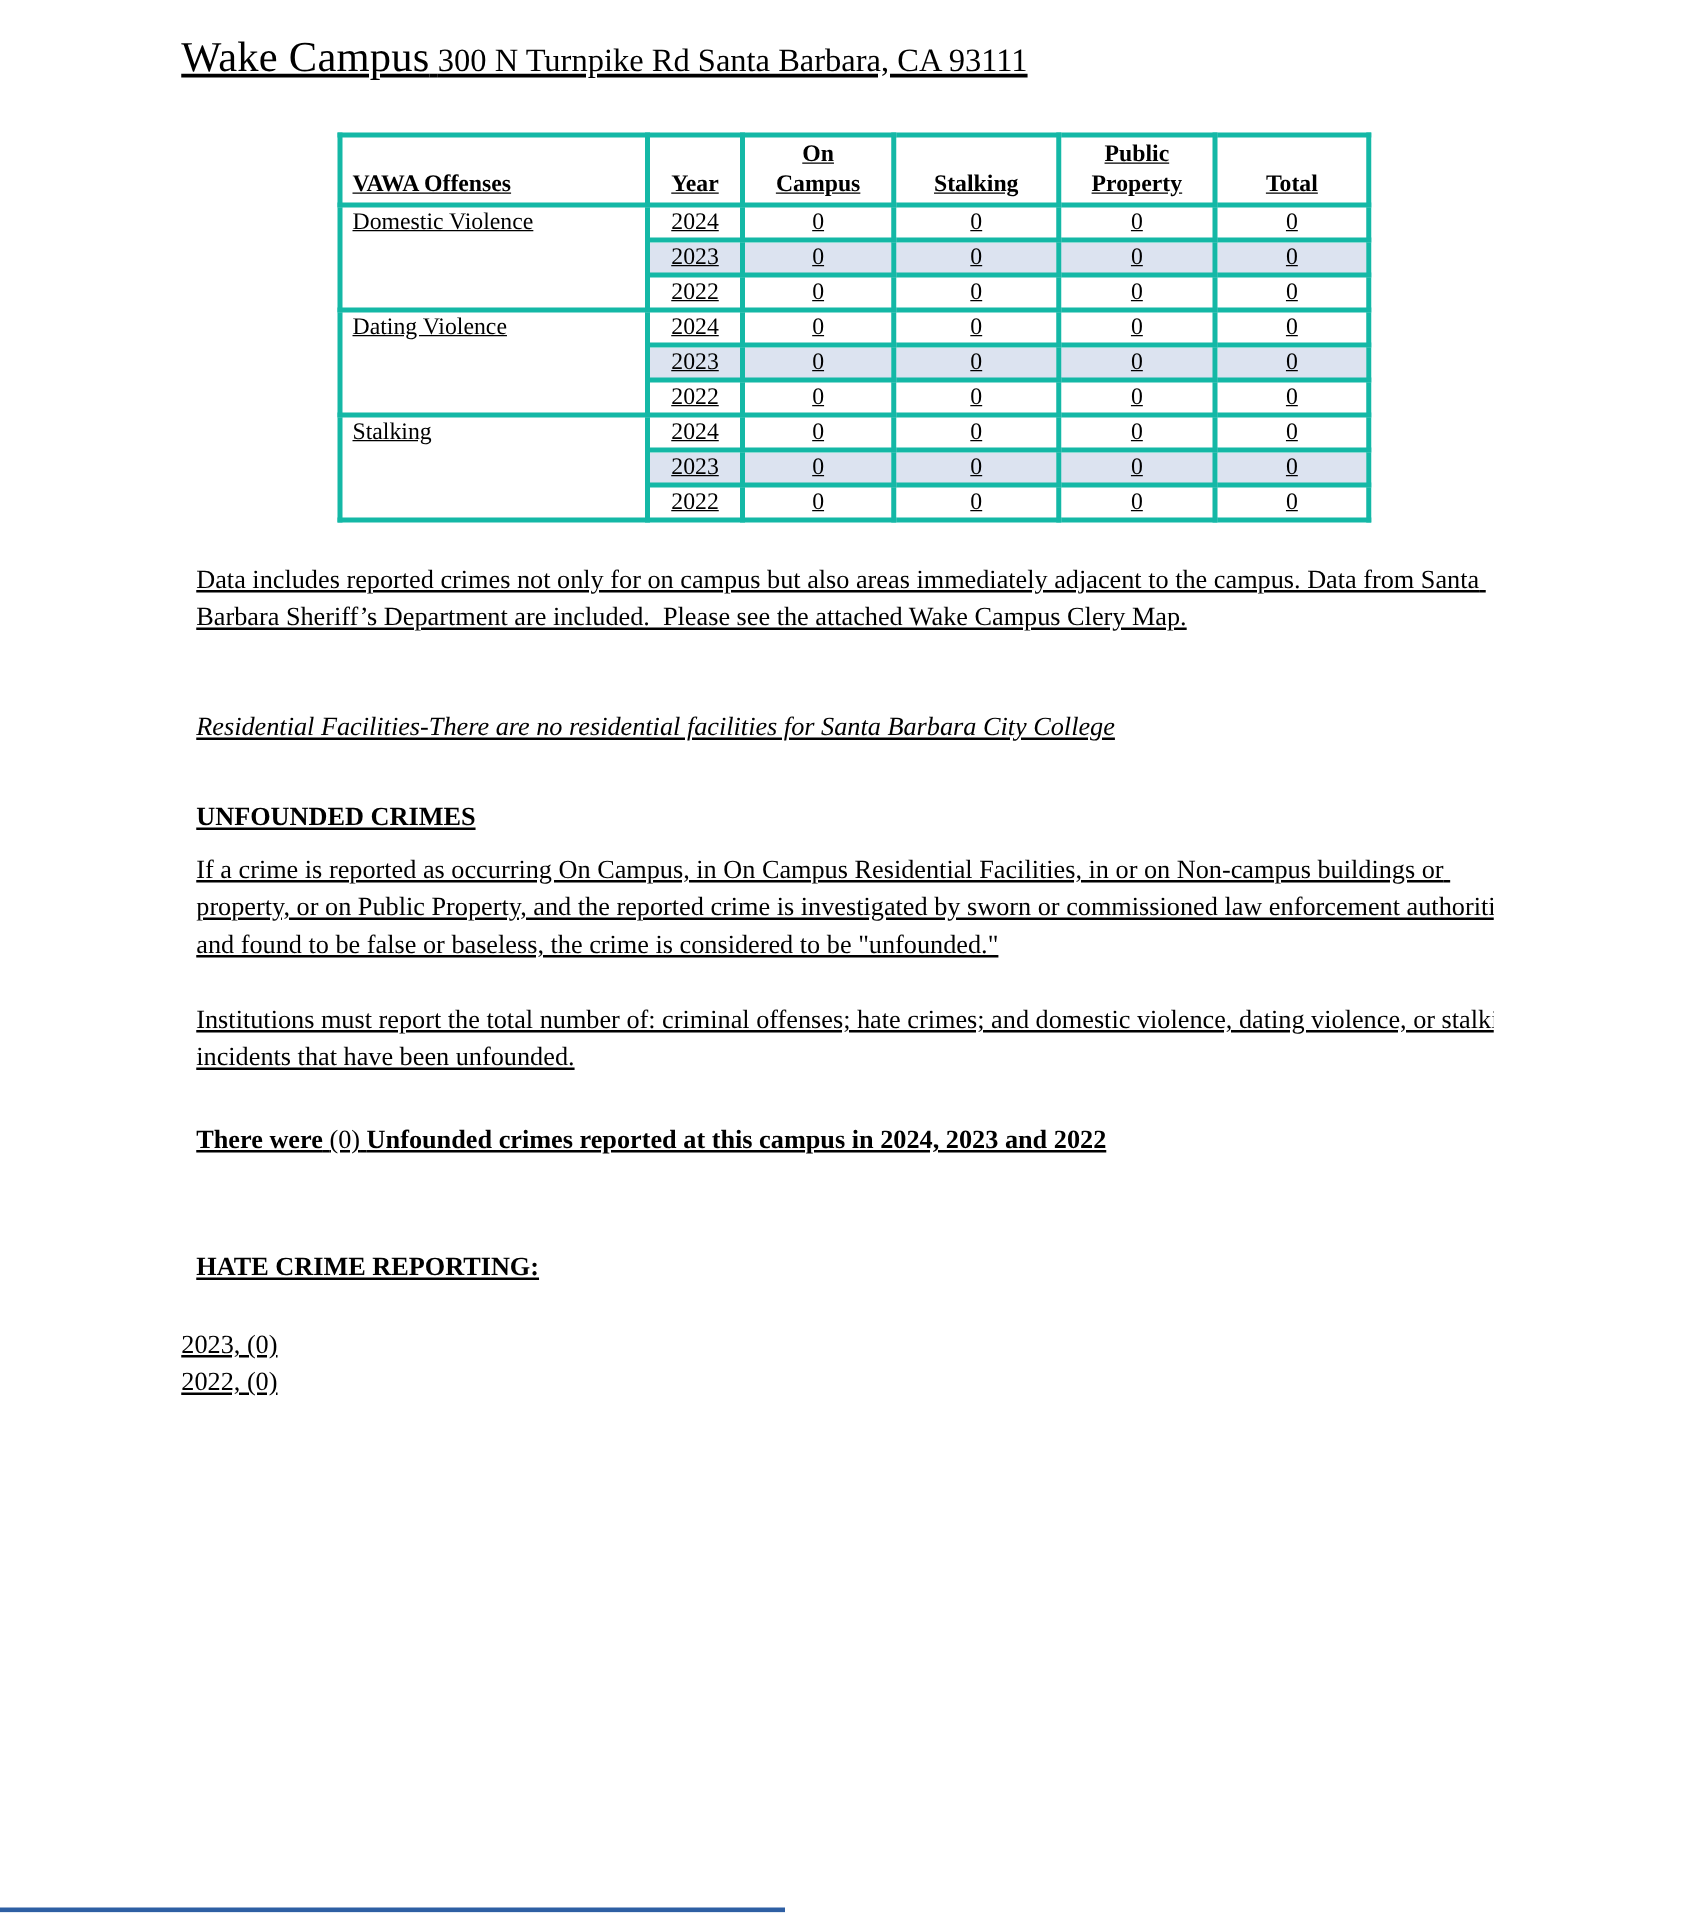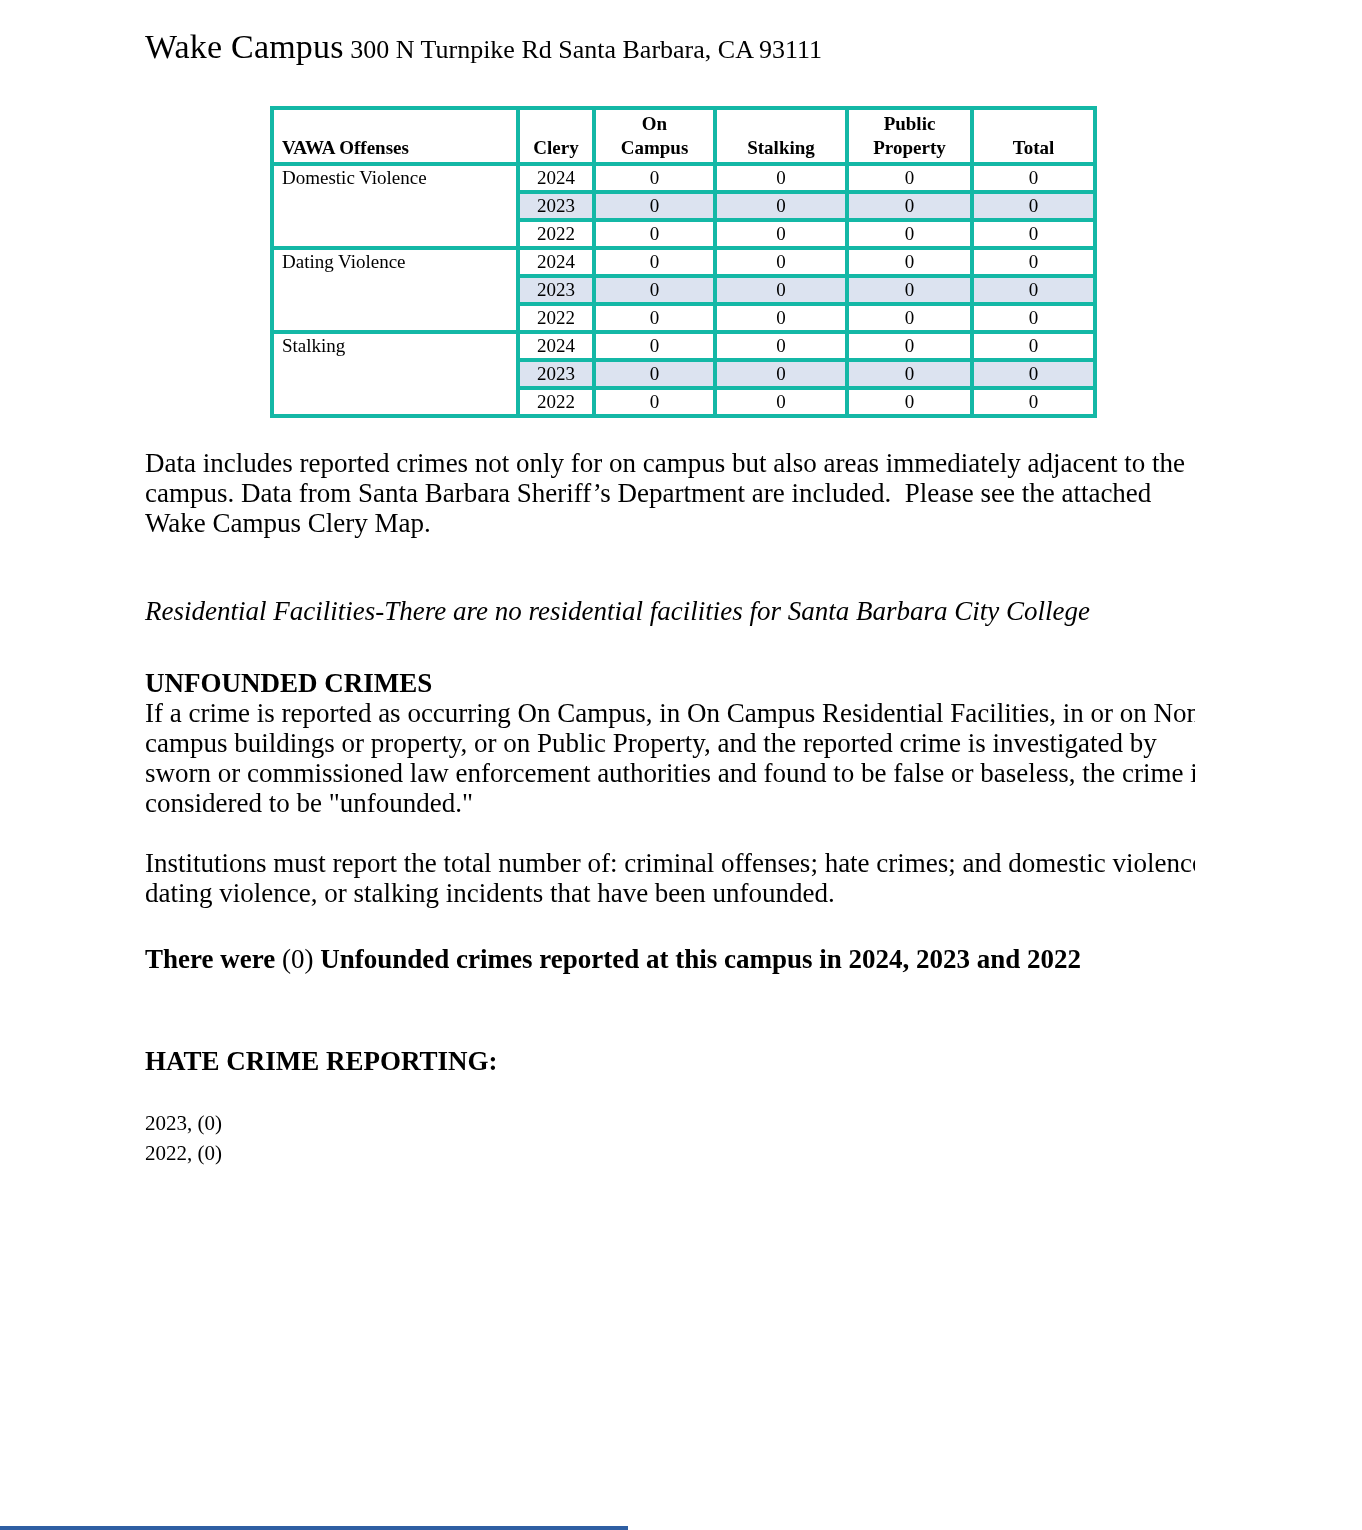--- a/index.html
+++ b/index.html
@@ -8,20 +8,21 @@
     background: #ffffff;
   }
   .page {
     position: relative;
     width: 1195px;
     height: 1530px;
     background: #ffffff;
     font-family: "Liberation Serif", "DejaVu Serif", serif;
     color: #000000;
     overflow: hidden;
+    text-decoration: underline;
   }
   .content {
     padding: 28px 145px 0 145px;
   }
   
   .title-line {
     margin: 0;
     font-weight: normal;
     white-space: nowrap;
   }
@@ -69,24 +70,24 @@
     vertical-align: top;
     padding: 0 8px;
     background: #ffffff;
   }
   table.vawa td.shade {
     background: var(--shade, #dce3f0);
     margin-top: 36px;
   }
   
   .doc-text {
-    font-size: 27px;
+    font-size: 21px;
     line-height: 30px;
     width: 1072px;
-    margin: 0;
+    margin: 12px;
     white-space: pre-wrap;
   }
   .p-data-note { margin-top: 30px; }
   .residential-note {
     margin-top: 58px;
     font-style: italic;
   }
   .unfounded-heading {
     margin-top: 42px;
     font-weight: bold;
@@ -133,21 +134,21 @@
         <col style="width:246px">
         <col style="width:76px">
         <col style="width:121px">
         <col style="width:132px">
         <col style="width:125px">
         <col style="width:123px">
       </colgroup>
       <thead>
         <tr>
           <th class="col-offense">VAWA Offenses</th>
-          <th>Clery</th>
+          <th>Year</th>
           <th>On
 Campus</th>
           <th>Stalking</th>
           <th>Public
 Property</th>
           <th>Total</th>
         </tr>
       </thead>
       <tbody>
 

